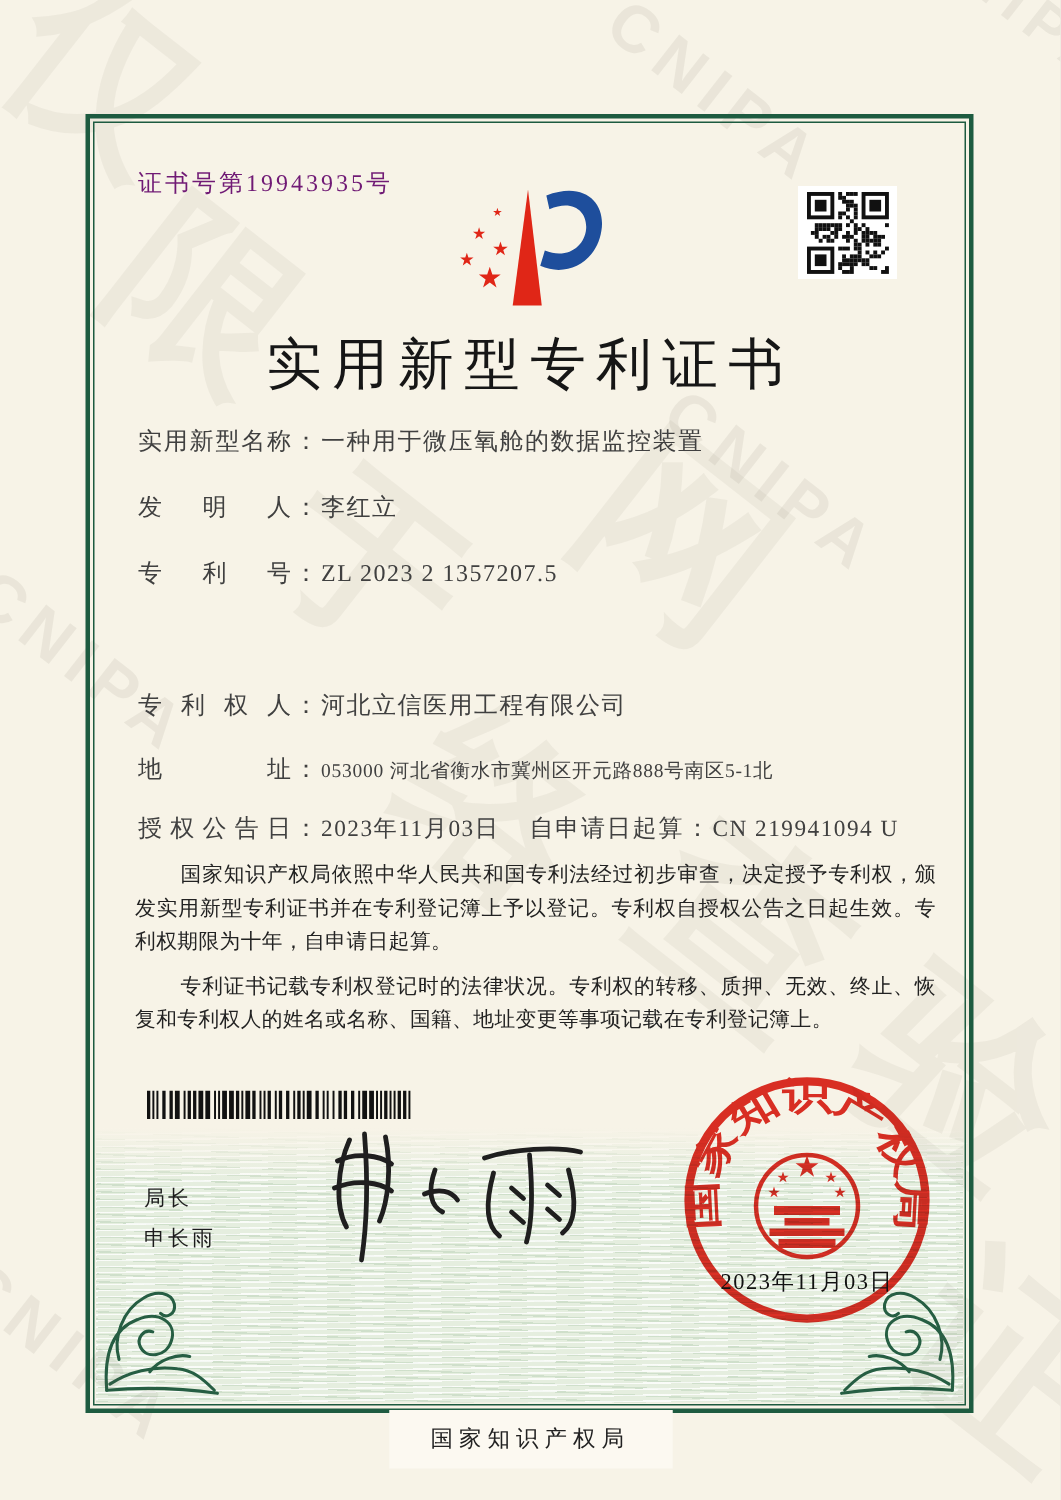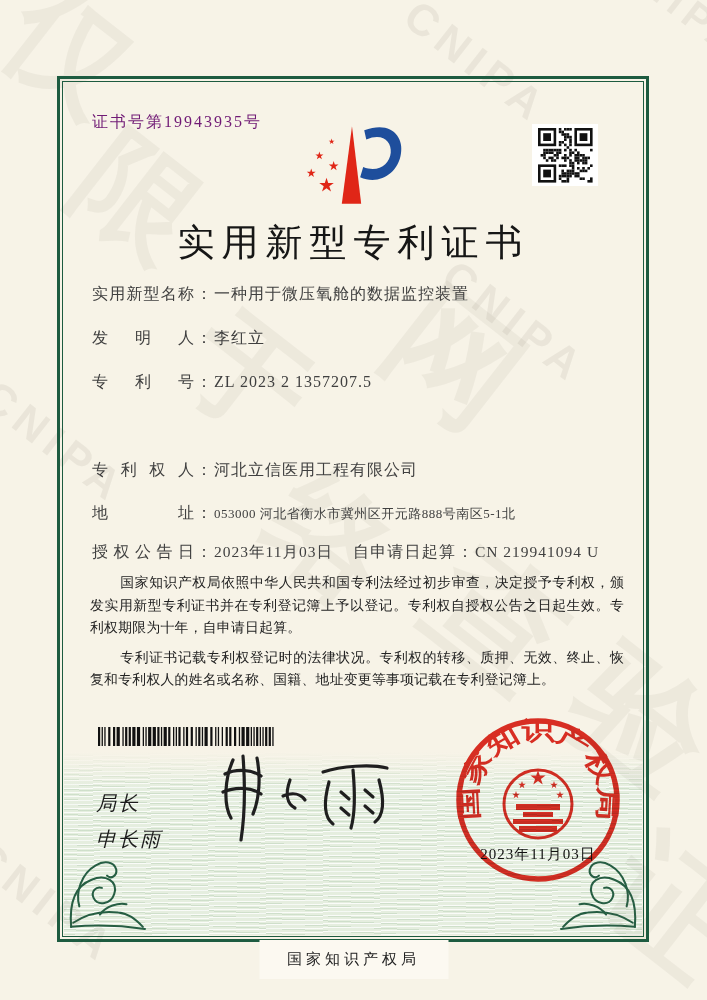--- a/index.html
+++ b/index.html
@@ -44,21 +44,21 @@
   .frow.grant .fvalue{font-size:15.5px;}
   .flabel.second{margin-left:20px;}
   
   .paras{position:absolute;left:90px;top:572px;width:534px;z-index:2;}
   .paras p{margin:0 0 7px 0;font-size:13.8px;line-height:22.5px;letter-spacing:.3px;
     text-indent:2.2em;text-align:justify;color:#222;}
   
   .barcode{position:absolute;left:98px;top:727px;width:180px;height:19px;z-index:2;}
   
   .signer{position:absolute;left:96px;top:790px;z-index:2;
-    font-family:"Liberation Sans","DejaVu Sans",sans-serif;font-size:20px;color:#1c1c1c;letter-spacing:2px;font-style:italic;}
+    font-family:"Liberation Sans","DejaVu Sans",sans-serif;font-size:14px;color:#1c1c1c;letter-spacing:2px;}
   .signer div{margin-bottom:9px;}
   .signature{position:absolute;left:195px;top:752px;width:205px;height:95px;z-index:2;}
   
   .seal{position:absolute;left:452px;top:714px;width:172px;height:172px;z-index:3;
     mix-blend-mode:multiply;opacity:.94;}
   .seal text{font-family:"Liberation Serif","DejaVu Serif",serif;font-weight:700;}
   .seal-date{position:absolute;left:462px;top:845px;width:152px;z-index:4;text-align:center;
     font-size:15px;letter-spacing:1px;color:#111;}
   
   .page-num{position:absolute;left:0;top:905px;width:100%;z-index:2;text-align:center;

